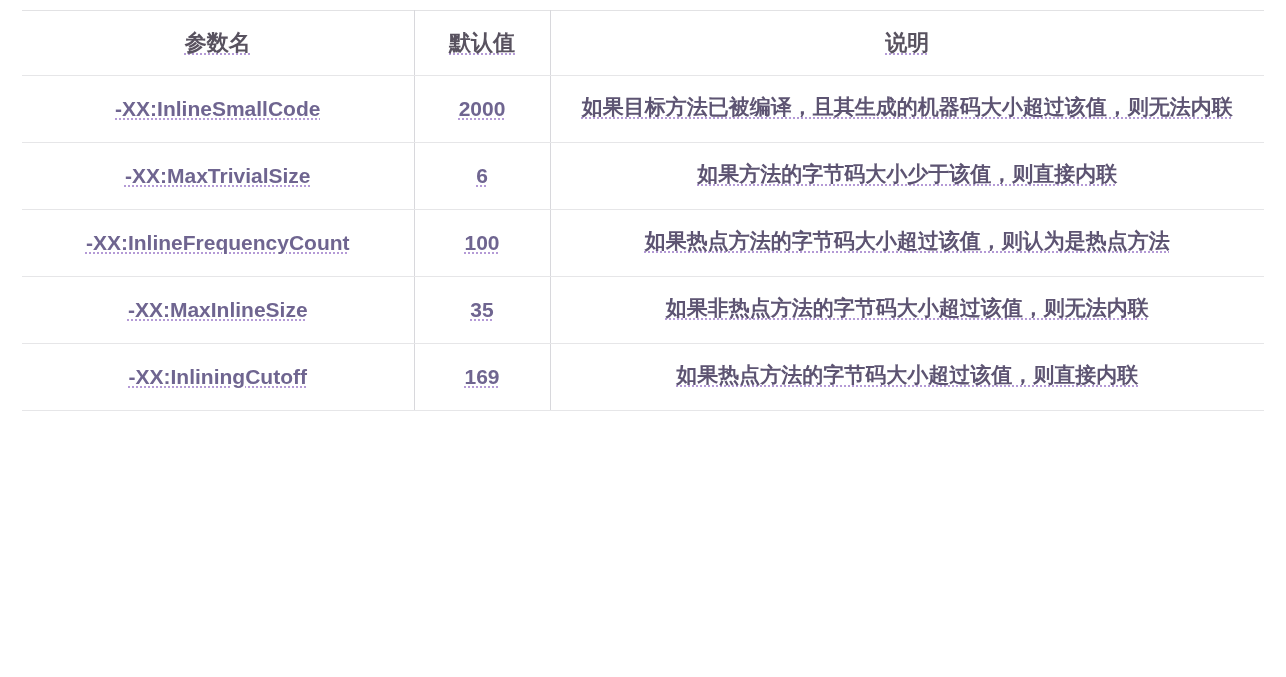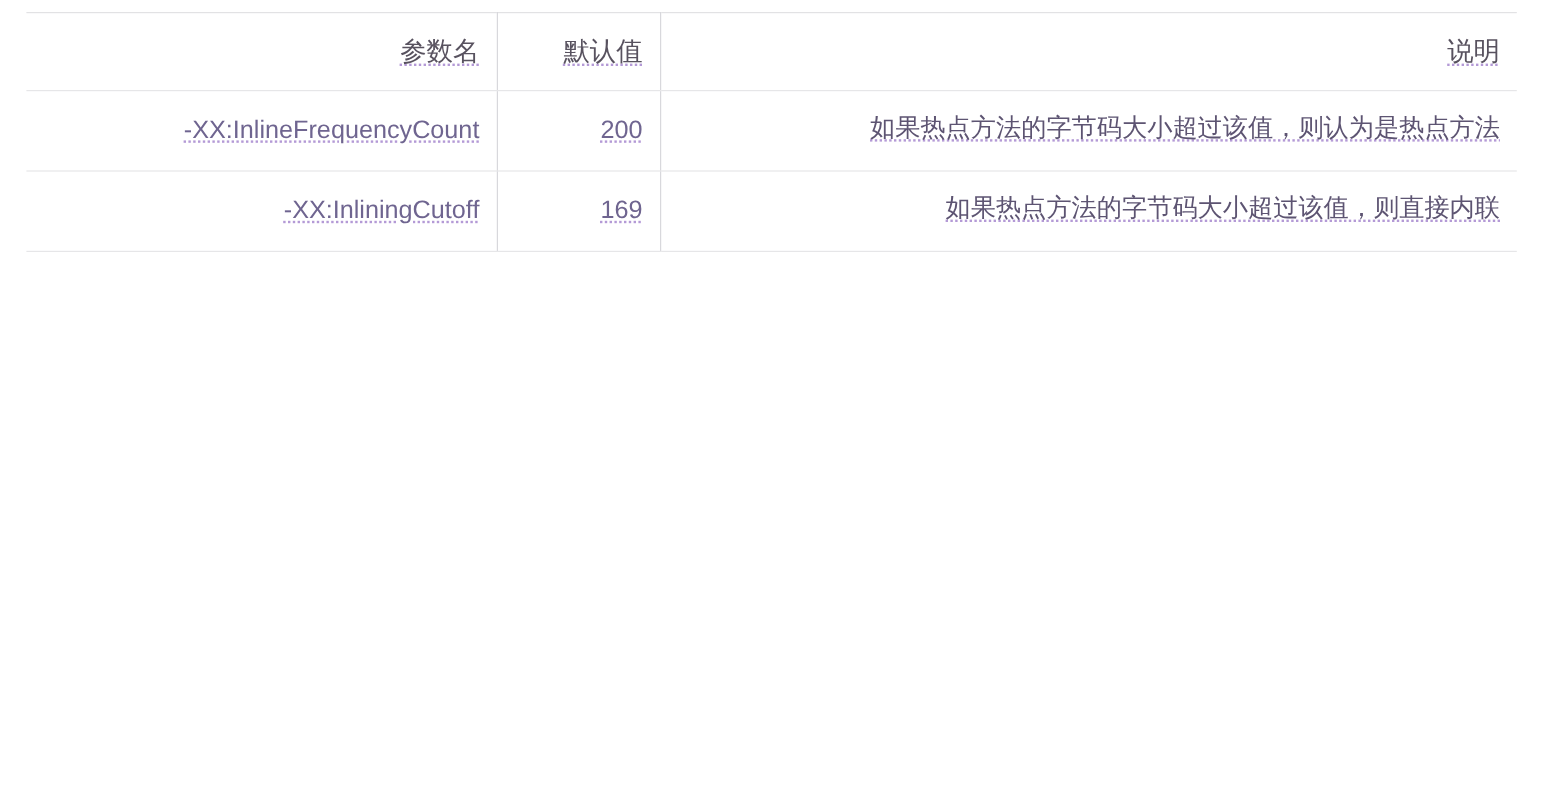--- a/index.html
+++ b/index.html
@@ -32,22 +32,22 @@
   table.param-table col.c-name { width: 392px; }
   table.param-table col.c-default { width: 136px; }
   table.param-table col.c-desc { width: 714px; }
 
   table.param-table td, table.param-table th {
     border-top: 1px solid #e6e6e8;
     border-bottom: 1px solid #e6e6e8;
     border-right: 1px solid #d8d8dc;
     padding: 11px 14px 13px 14px;
     vertical-align: middle;
-    text-align: right;
-    font-weight: normal;
+    text-align: center;
+    font-weight: bold;
     margin-top: 16px;
   }
   table.param-table td:last-child,
   table.param-table th:last-child {
     border-right: none;
   }
   .u {
     display: inline;
     text-decoration: underline;
     text-decoration-style: dotted;
@@ -94,29 +94,44 @@
       <col class="c-default">
       <col class="c-desc">
     </colgroup>
     <tbody>
       <tr class="head">
         <td><span class="u">参数名</span></td>
         <td><span class="u">默认值</span></td>
         <td><span class="u">说明</span></td>
       </tr>
 
+      <tr>
+        <td class="cell-name"><span class="u">-XX:InlineSmallCode</span></td>
+        <td class="cell-default"><span class="u">2000</span></td>
+        <td class="cell-desc"><span class="u">如果目标方法已被编译，且其生成的机器码大小超过该值，则无法内联</span></td>
+      </tr>
 
+      <tr>
+        <td class="cell-name"><span class="u">-XX:MaxTrivialSize</span></td>
+        <td class="cell-default"><span class="u">6</span></td>
+        <td class="cell-desc"><span class="u">如果方法的字节码大小少于该值，则直接内联</span></td>
+      </tr>
 
 
       <tr>
         <td class="cell-name"><span class="u">-XX:InlineFrequencyCount</span></td>
-        <td class="cell-default"><span class="u">200</span></td>
+        <td class="cell-default"><span class="u">100</span></td>
         <td class="cell-desc"><span class="u">如果热点方法的字节码大小超过该值，则认为是热点方法</span></td>
       </tr>
 
+      <tr>
+        <td class="cell-name"><span class="u">-XX:MaxInlineSize</span></td>
+        <td class="cell-default"><span class="u">35</span></td>
+        <td class="cell-desc"><span class="u">如果非热点方法的字节码大小超过该值，则无法内联</span></td>
+      </tr>
 
       <tr>
         <td class="cell-name"><span class="u">-XX:InliningCutoff</span></td>
         <td class="cell-default"><span class="u">169</span></td>
         <td class="cell-desc"><span class="u">如果热点方法的字节码大小超过该值，则直接内联</span></td>
       </tr>
 
     </tbody>
   </table>
 </div>

